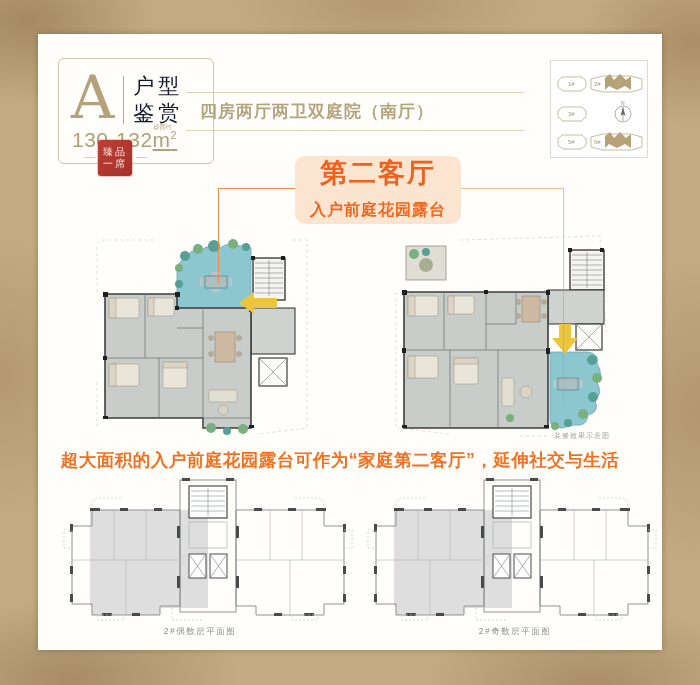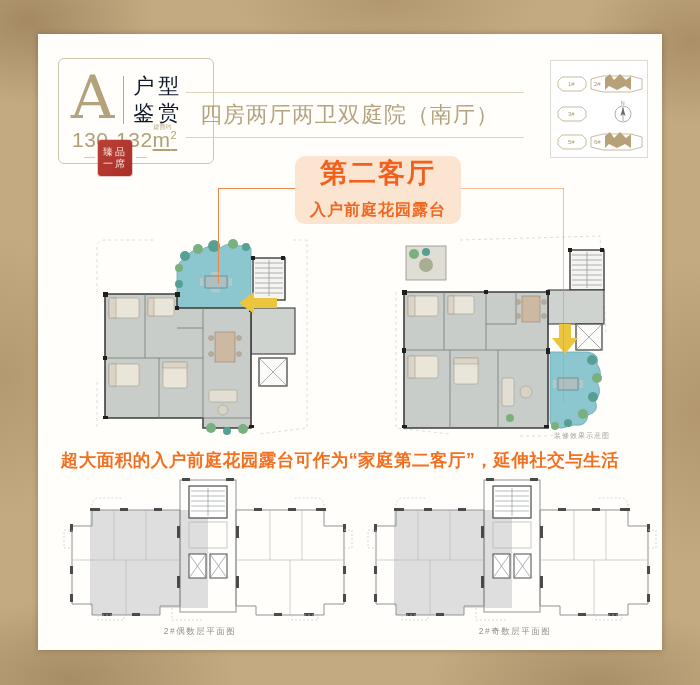--- a/index.html
+++ b/index.html
@@ -31,21 +31,21 @@
   .badge-area{color:#b0a077;font-size:21px;padding:2px 0 0 13px;letter-spacing:.5px;white-space:nowrap;}
   .badge-unit{position:relative;display:inline-block;text-decoration:underline;}
   .badge-unit .note{position:absolute;top:-5px;left:1px;font-size:6px;letter-spacing:0;color:#b8aa85;white-space:nowrap;}
   .badge-unit sup{font-size:11px;}
   .seal{left:60px;top:106px;width:34px;height:36px;background:linear-gradient(135deg,#bb4036,#a82f28);
         border-radius:3px;color:#f6e7e1;font-size:10px;line-height:1.25;text-align:center;
         display:flex;flex-direction:column;justify-content:center;letter-spacing:2px;box-shadow:0 0 0 1px rgba(168,47,40,.25);}
   .seal-dash{height:1px;background:#d5cab0;top:123px;}
   
   .header-block{left:148px;top:58px;width:338px;border-top:1px solid #ddd3b8;border-bottom:1px solid #ddd3b8;padding:7px 0 7px 14px;box-sizing:border-box;}
-  .header-text{color:#b3a47e;font-size:22px;letter-spacing:1px;}
+  .header-text{color:#b3a47e;font-size:17px;letter-spacing:1px;font-weight:bold;}
   
   .siteplan-box{left:512px;top:26px;width:96px;height:96px;border:1px solid #dcdcd4;background:#fff;}
   
   .watermark{left:228px;top:158px;width:224px;text-align:center;color:#d9cfb5;font-size:8px;letter-spacing:2px;z-index:1;}
   .callout{left:257px;top:122px;width:166px;height:68px;background:#fbe4d0;border-radius:10px;z-index:2;
            display:flex;flex-direction:column;align-items:center;justify-content:center;text-align:right;}
   .callout-title{color:#f2601c;font-size:27px;font-weight:bold;letter-spacing:2px;line-height:1.05;}
   .callout-sub{color:#f2671f;font-size:16px;font-weight:bold;letter-spacing:1px;margin-top:12px;}
   .pointer{background:#ef8a4d;z-index:1;}
   .pointer.faint{opacity:.55;}

